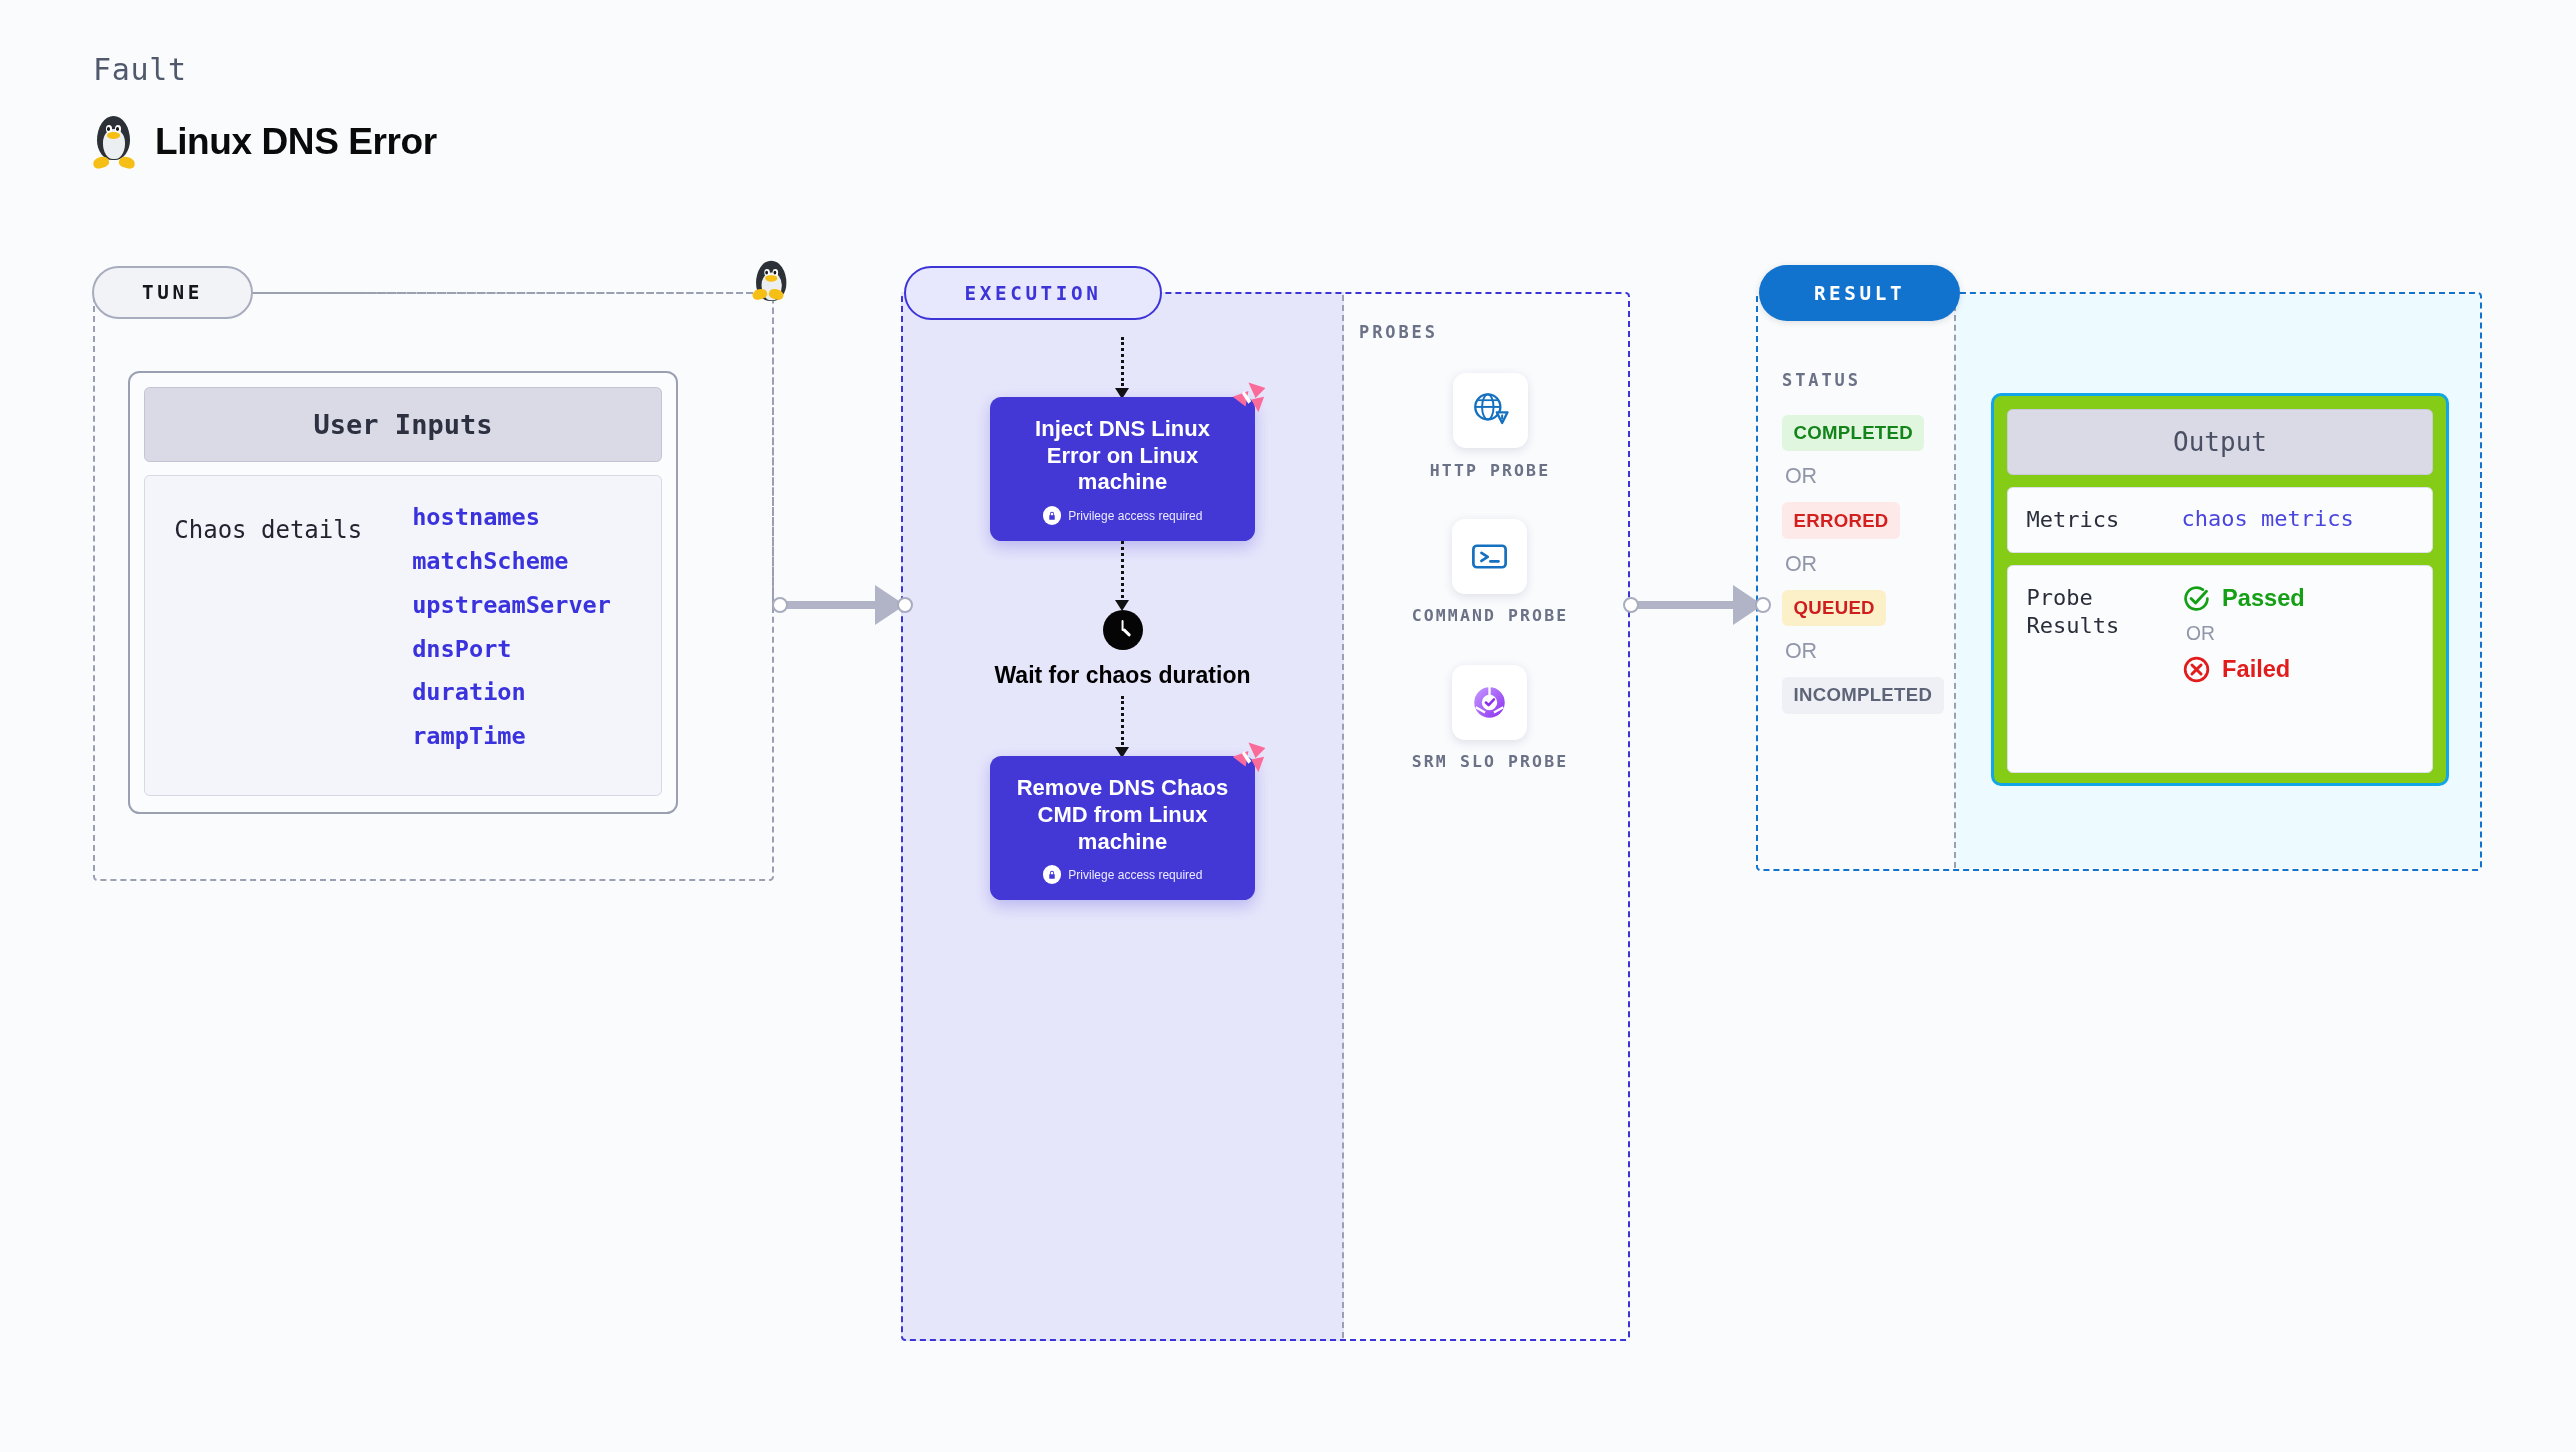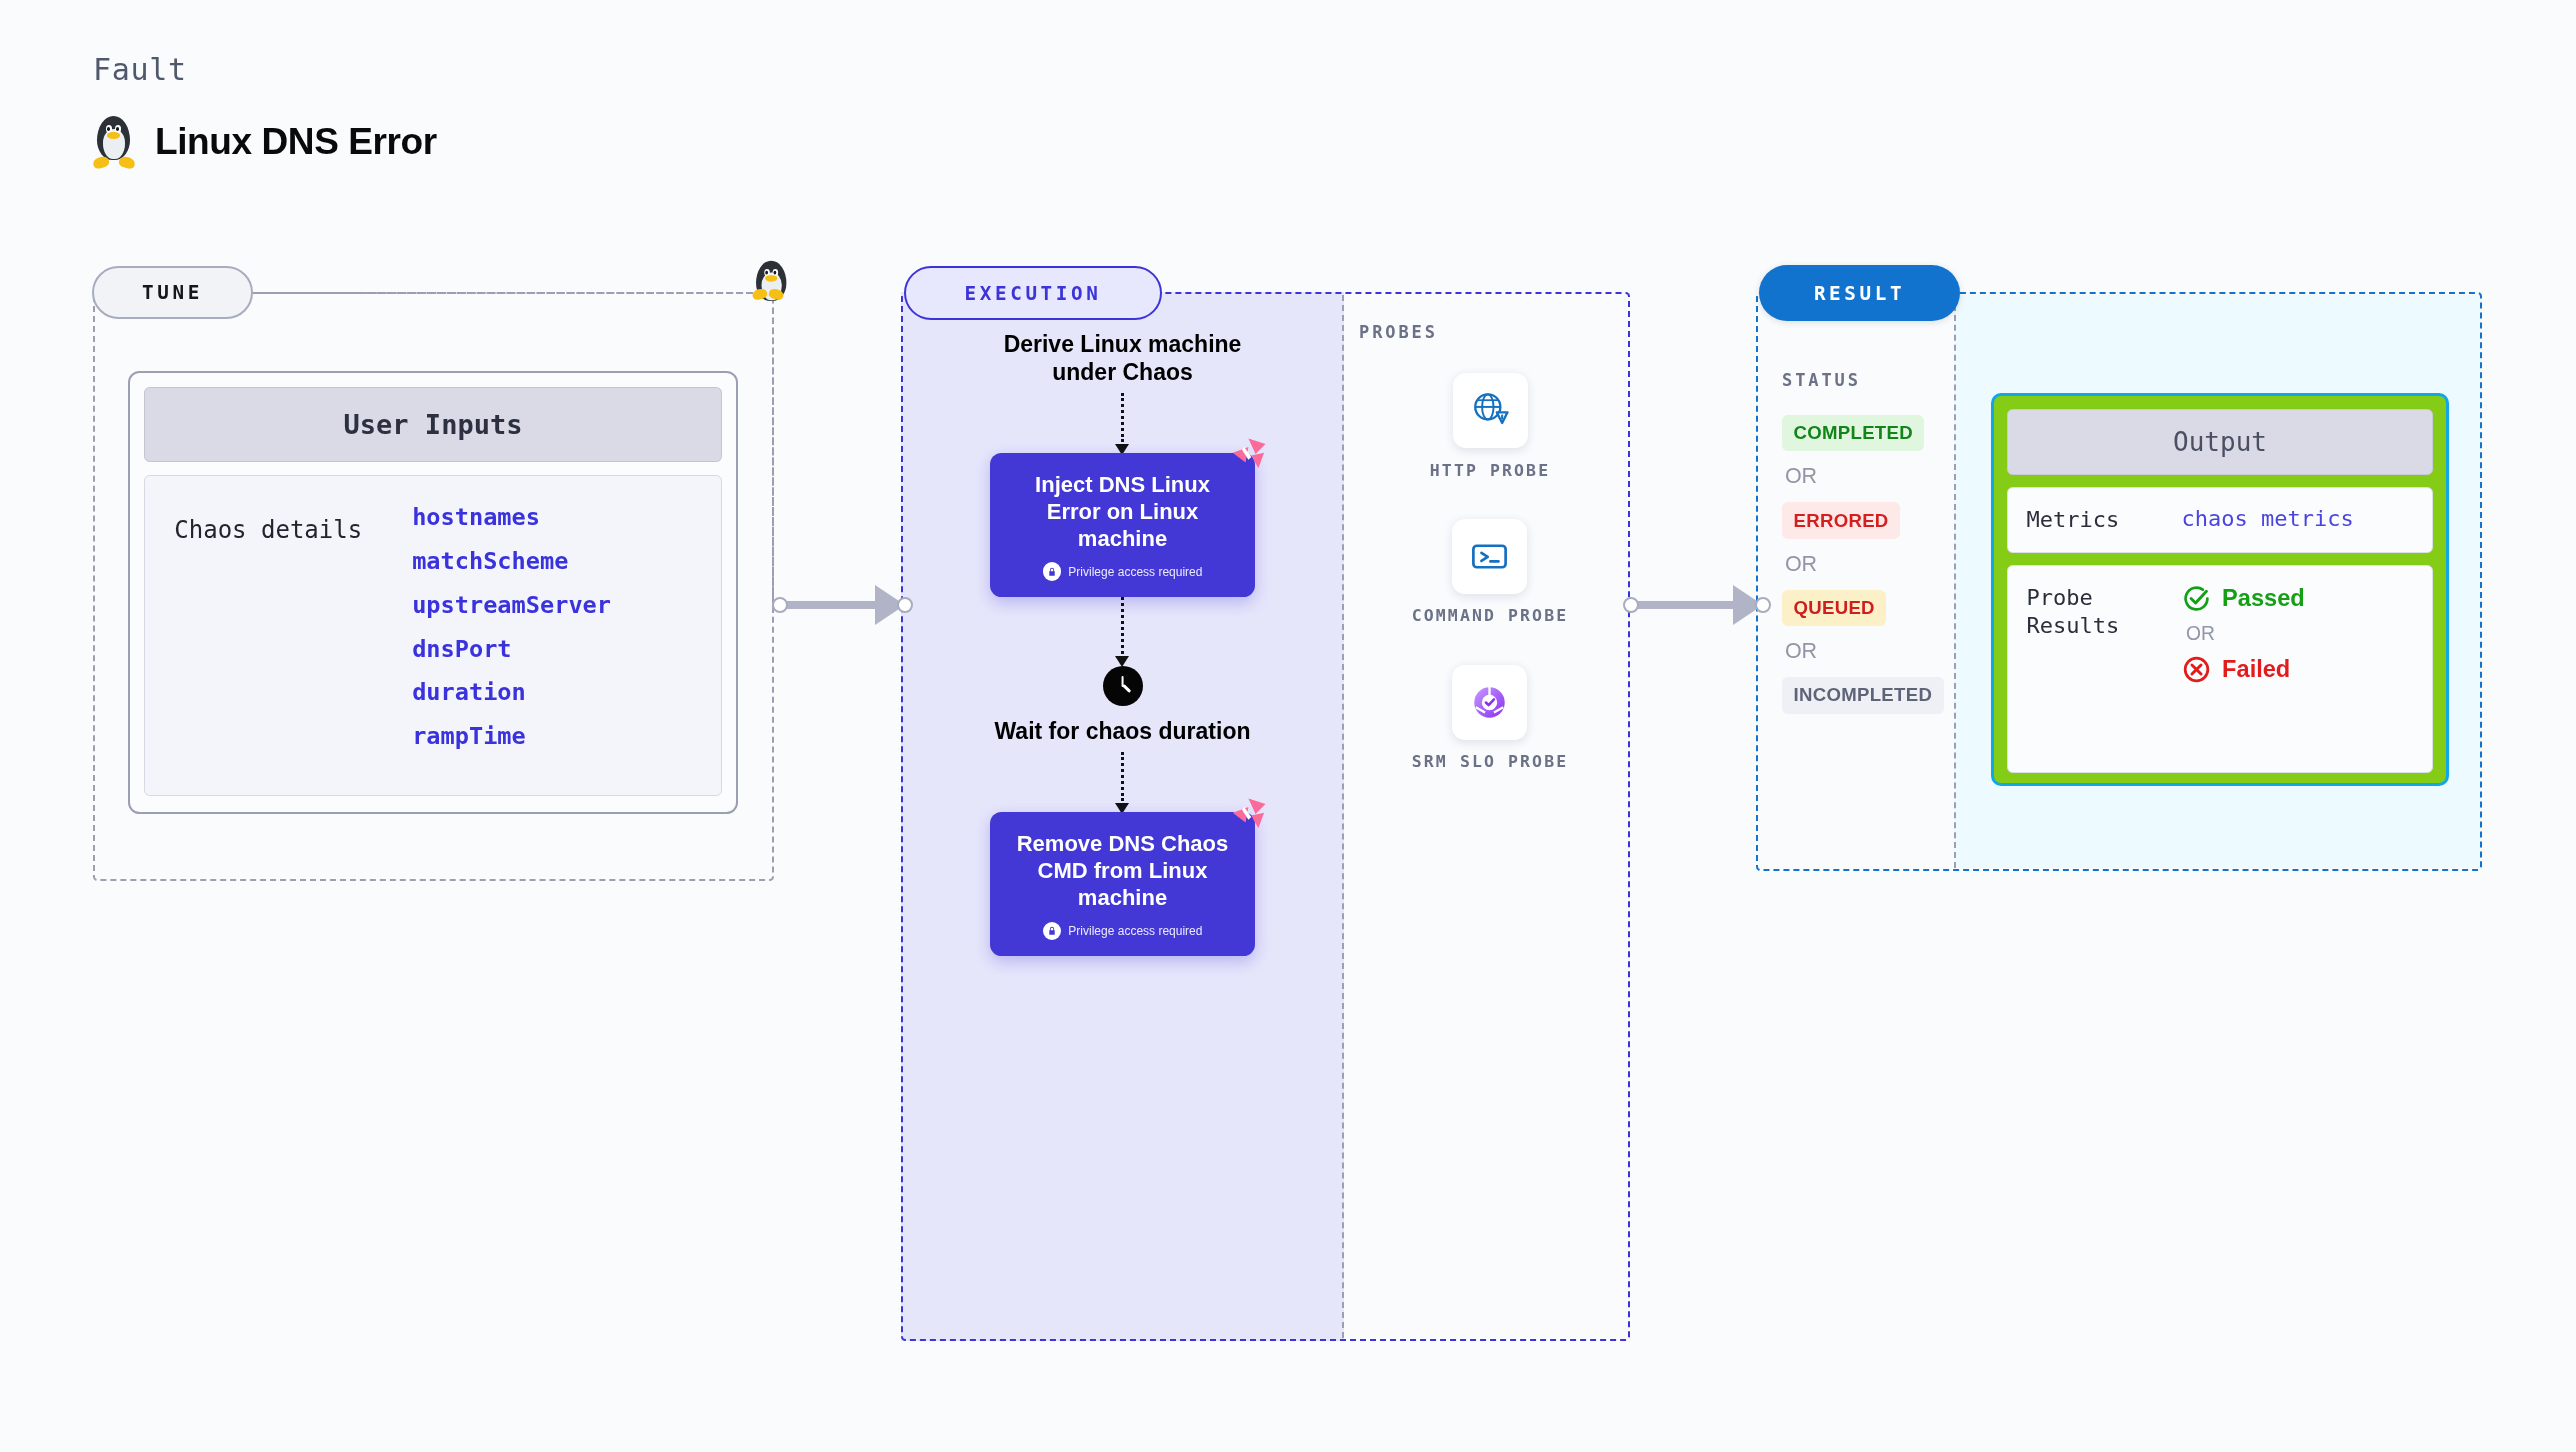--- a/index.html
+++ b/index.html
@@ -106,21 +106,21 @@
   
   .section-cap {
     position:absolute; font-family:"DejaVu Sans Mono", monospace;
     font-size:17px; letter-spacing:2.9px; font-weight:bold; color:#6b7186;
   }
   #probes-cap { left:1359px; top:322px; }
   #status-cap { left:1782px; top:370px; }
 
   
   #user-inputs-card {
-    position:absolute; left:128px; top:371px; width:610px; height:443px;
+    position:absolute; left:128px; top:371px; width:550px; height:443px;
     background:#fbfcfe; border:2.9px solid #9aa0b1; border-radius:11.5px;
     padding:14.3px;
   }
   #user-inputs-header {
     height:75px; background:#d9dae6; border:0.7px solid #c2c4d4; border-radius:5.7px;
     display:flex; align-items:center; justify-content:center;
     font-family:"DejaVu Sans Mono", monospace; font-size:27px; font-weight:bold; color:#2c3040;
   }
   #user-inputs-body {
     margin-top:13px; height:321px; background:#f4f5fa;
@@ -317,21 +317,20 @@
     <div class="dot" style="right:-7.9px;"></div>
   </div>
 
   <div id="exec-fill"></div>
   <div id="exec-outer" class="dashed"></div>
   <div id="probes-divider"></div>
   <div id="execution-pill" class="pill">EXECUTION</div>
 
   <div id="exec-flow">
 
-    <div class="step-text">Derive Linux machine under Chaos</div>
     <div class="dotted-arrow" style="height:60px; margin-top:7.2px;">
       <div class="line" style="height:49px;"></div>
         <div class="head"></div>
     </div>
 
     <div class="chaos-box">
       <svg class="harness-mark" viewBox="0 0 56 52">
         <path d="M30 2 L54 10 L40 24 Z" fill="#fb6b9a"></path>
         <path d="M8 22 L30 14 L26 36 Z" fill="#fb6b9a"></path>
         <path d="M34 26 L52 22 L44 44 Z" fill="#fb6b9a"></path>

